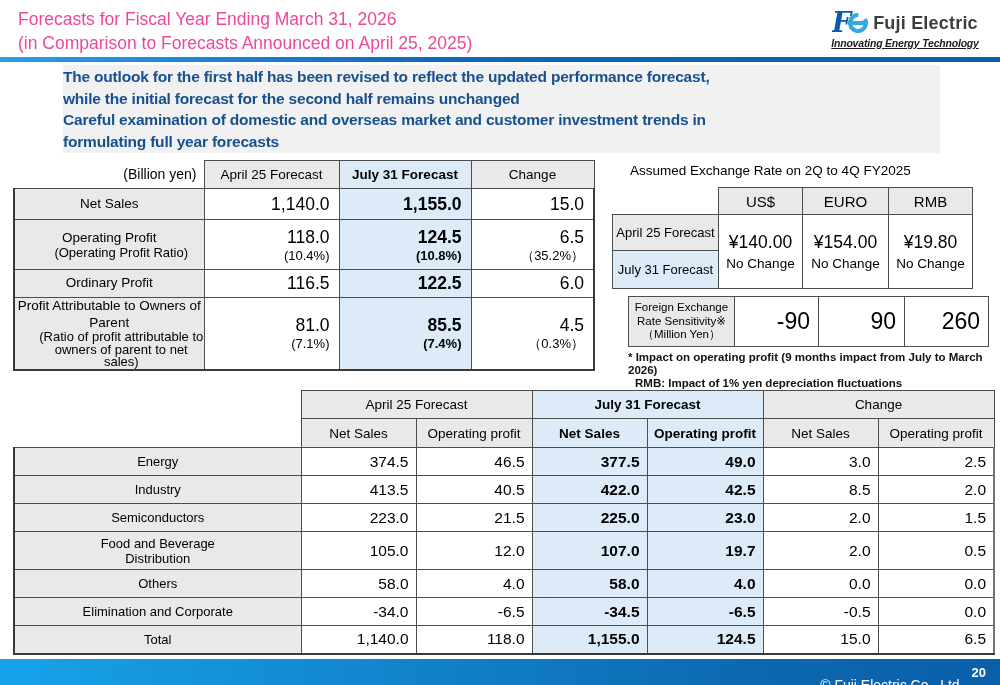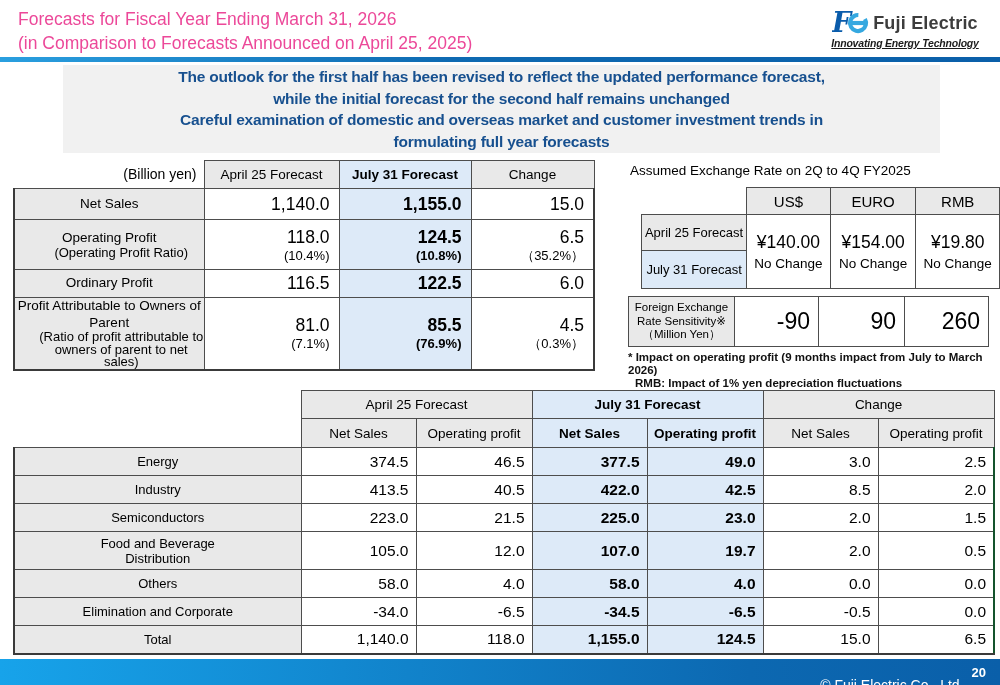--- a/index.html
+++ b/index.html
@@ -12,21 +12,21 @@
   .logo { position:absolute; right:10px; top:10px; width:170px; text-align:center; }
   .logo-row { display:flex; align-items:center; justify-content:center; gap:3px; }
   .logo-name { font-size:18px; font-weight:bold; color:#3d3d3d; letter-spacing:.2px; }
   .logo-tagline { font-size:10.5px; font-style:italic; font-weight:bold; color:#1b1b1b; margin-top:1px; letter-spacing:-.2px;text-decoration:underline; }
   .blue-rule { position:absolute; left:0; top:57px; width:1000px; height:5px;
                background:linear-gradient(90deg,#2a9fdf 0%,#0e6ab2 45%,#0a5fa9 100%); }
 
   
   .message-box { position:absolute; left:63px; top:65px; width:877px; height:88px; background:#f1f1f1;
                  display:flex; flex-direction:column; justify-content:center; }
-  .message-line { text-align:center; font-weight:bold; font-size:15.5px; line-height:21.5px;
+  .message-line { font-weight:bold; font-size:15.5px; line-height:21.5px;
                   color:#17508f; letter-spacing:-.2px; }
 
   
   table { border-collapse:collapse; table-layout:fixed; }
   td { border:1px solid #4d4d4d; padding:0; overflow:hidden; vertical-align:middle; }
   .nb { border:none; background:transparent; }
   .julbg { background:#ddeaf8; }
   .bold { font-weight:bold; }
   .auto-hide:empty { display:none; }
 
@@ -38,21 +38,21 @@
   .summary .lbl { background:#e9e9e9; text-align:center; font-size:13.5px; line-height:16.5px; }
   .summary .lbl .sub { font-size:13px; line-height:12.5px;padding-left:24px; }
   .summary .num { text-align:right; padding-right:9px; font-size:17.5px; line-height:21px; }
   .summary .num .sub { font-size:13px; line-height:15px; }
   .summary tbody td:first-child { border-left:2px solid #3a3a3a; }
   .summary tbody td:last-child { border-right:2px solid #3a3a3a; }
   .summary tbody tr:last-child td { border-bottom:2px solid #3a3a3a; }
 
   
   .fx-title { position:absolute; left:630px; top:163px; font-size:13.5px; }
-  .fx { position:absolute; left:641px; top:187px; }
+  .fx { position:absolute; left:612px; top:187px; }
   .fx .hdr { background:#e9e9e9; text-align:center; font-size:15px; height:26px; }
   .fx .lbl { text-align:center; font-size:13px; line-height:15px; }
   .fx .val { text-align:center; }
   .fx .big { font-size:17.5px; line-height:24px; }
   .fx .nochange { font-size:13.5px; line-height:19px; }
 
   
   .sens { position:absolute; left:628px; top:296px; }
   .sens .lbl { background:#e9e9e9; text-align:center; font-size:11.5px; line-height:13.5px; }
   .sens .num { text-align:right; padding-right:8px; font-size:23px; }
@@ -64,21 +64,21 @@
 
   
   .seg { position:absolute; left:13px; top:390px; width:980px; }
   .seg .ghdr { background:#e9e9e9; text-align:center; font-size:13.5px; height:27px; }
   .seg .ghdr.jul { background:#ddeaf8; font-weight:bold; }
   .seg .shdr { background:#e9e9e9; text-align:center; font-size:13.5px; height:28px; }
   .seg .shdr.jul { background:#ddeaf8; font-weight:bold; }
   .seg .lbl { background:#e9e9e9; text-align:center; font-size:13px; line-height:15px; }
   .seg .num { text-align:right; padding-right:7px; font-size:15.5px; }
   .seg tbody td:first-child { border-left:2px solid #3a3a3a; }
-  .seg tbody td:last-child { border-right:2px solid #14532d; }
+  .seg tbody td:last-child { border-right:2px solid #737373; }
   .seg tbody tr:last-child td { border-bottom:2px solid #3a3a3a; }
 
   
   .footer { position:absolute; left:0; bottom:0; width:1000px; height:26px;
             background:linear-gradient(90deg,#17a3ea 0%,#0c68b1 75%,#0a5fa9 100%);
             display:flex; align-items:center; justify-content:flex-end; gap:8px;
             padding-right:14px; box-sizing:border-box; color:#fff; }
   .footer .copy { font-size:14px;margin-top:26px; }
   .footer .page { font-size:13px; font-weight:bold; }
 </style>
@@ -183,21 +183,21 @@
         <td class="lbl">
           <div>Profit Attributable to Owners of Parent</div>
           <div class="sub auto-hide">(Ratio of profit attributable to owners of parent to net sales)</div>
         </td>
         <td class="num">
           <div>81.0</div>
             <div class="sub auto-hide">(7.1%)</div>
         </td>
         <td class="num julbg bold">
           <div>85.5</div>
-            <div class="sub auto-hide">(76.9%)</div>
+            <div class="sub auto-hide">(7.4%)</div>
         </td>
         <td class="num">
           <div>4.5</div>
             <div class="sub auto-hide">（0.3%）</div>
         </td>
       </tr>
     </tbody>
   </table>
 
   <div class="fx-title">Assumed Exchange Rate on 2Q to 4Q FY2025</div>

